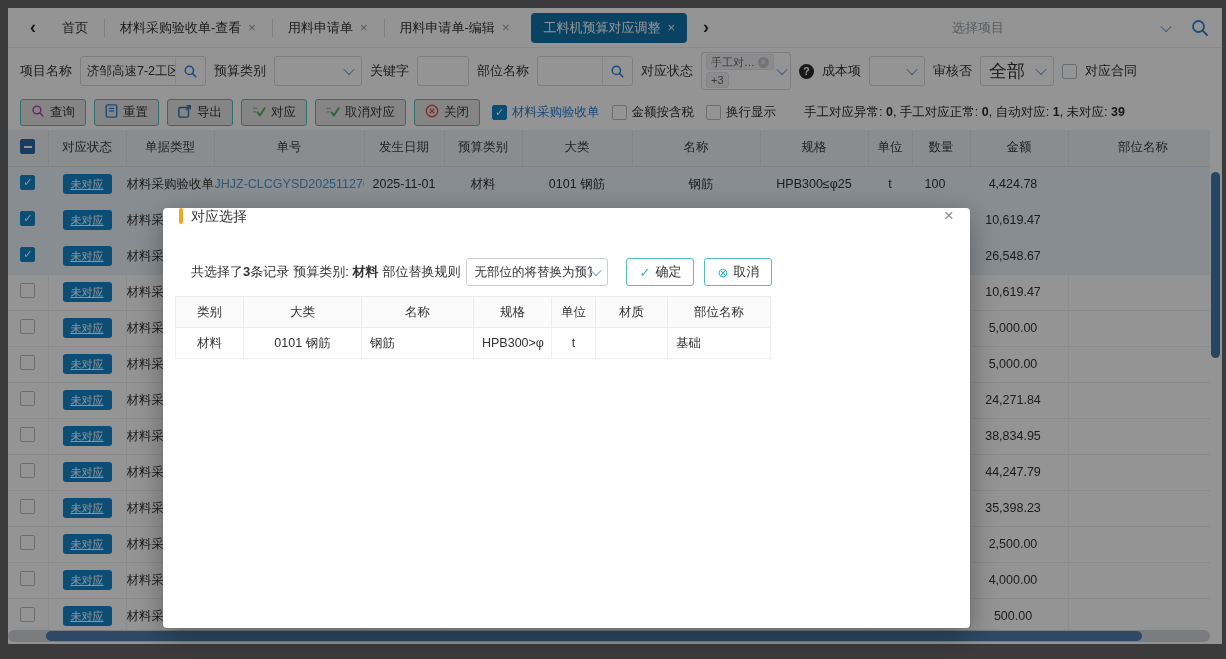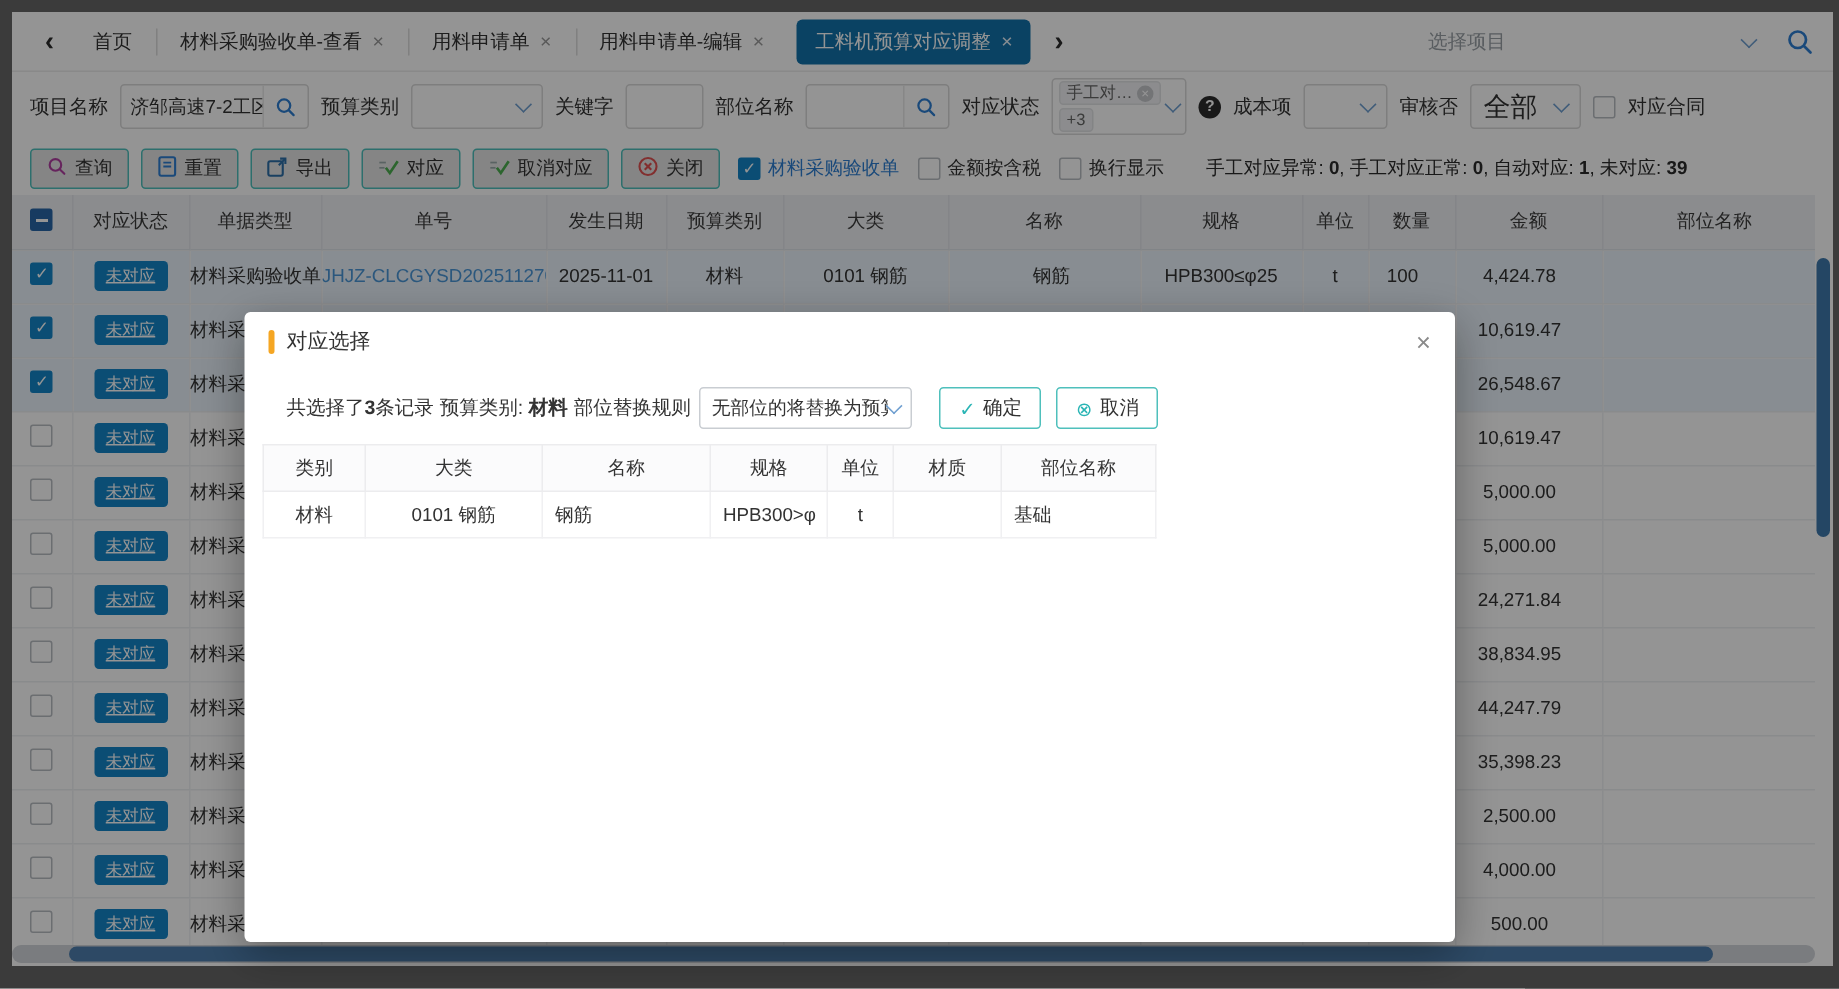--- a/index.html
+++ b/index.html
@@ -64,21 +64,21 @@
 
   
   .vscroll { position:absolute; top:122px; right:0; width:12px; bottom:14px; }
   .vthumb { position:absolute; top:42px; right:2px; width:9px; height:186px; background:#3f79ac; border-radius:5px; }
   .hscroll { position:absolute; left:0; right:12px; bottom:2px; height:12px; background:#d3d6db; border-radius:6px; }
   .hthumb { position:absolute; left:38px; top:1px; height:10px; width:1096px; background:#4e7fae; border-radius:5px; }
 
   
   .overlay { position:fixed; left:0; top:0; width:1226px; height:659px; background:rgba(0,0,0,0.42); z-index:50; }
   .modal { position:fixed; left:163px; top:208px; width:807px; height:420px; background:#fff; border-radius:4px; box-shadow:0 8px 30px rgba(0,0,0,0.35); z-index:100; }
-  .mhead { height:40px; display:flex; align-items:center; padding:0 16px; }
+  .mhead { height:40px; display:flex; align-items:flex-start; padding:0 16px;font-family:Liberation Mono, monospace; }
   .obar { width:4px; height:16px; background:#f5a623; border-radius:2px; margin-right:8px; }
   .mtitle { font-size:14px; color:#333; flex:1; }
   .mclose { color:#8a8a8a; font-size:17px; cursor:pointer; line-height:1; }
   .msub { display:flex; align-items:center; padding:10px 16px 8px 28px; font-size:13px; color:#333; gap:4px; }
   .msub b { font-weight:bold; }
   .rule { display:flex; align-items:center; gap:6px; }
   .rselect { width:142px; height:28px; border:1px solid #c9cdd2; border-radius:3px; display:flex; align-items:center; justify-content:space-between; padding:0 7px; font-size:12.5px; color:#333; cursor:pointer; }
   .rselect .tx { overflow:hidden; white-space:nowrap; flex:1; }
   .mbtn { height:28px; border:1px solid #4fc0bc; border-radius:3px; background:#fff; display:flex; align-items:center; gap:5px; padding:0 12px; font-size:13px; color:#333; cursor:pointer; }
   .mbtn .ic { color:#2ab5b5; font-size:13px; }

